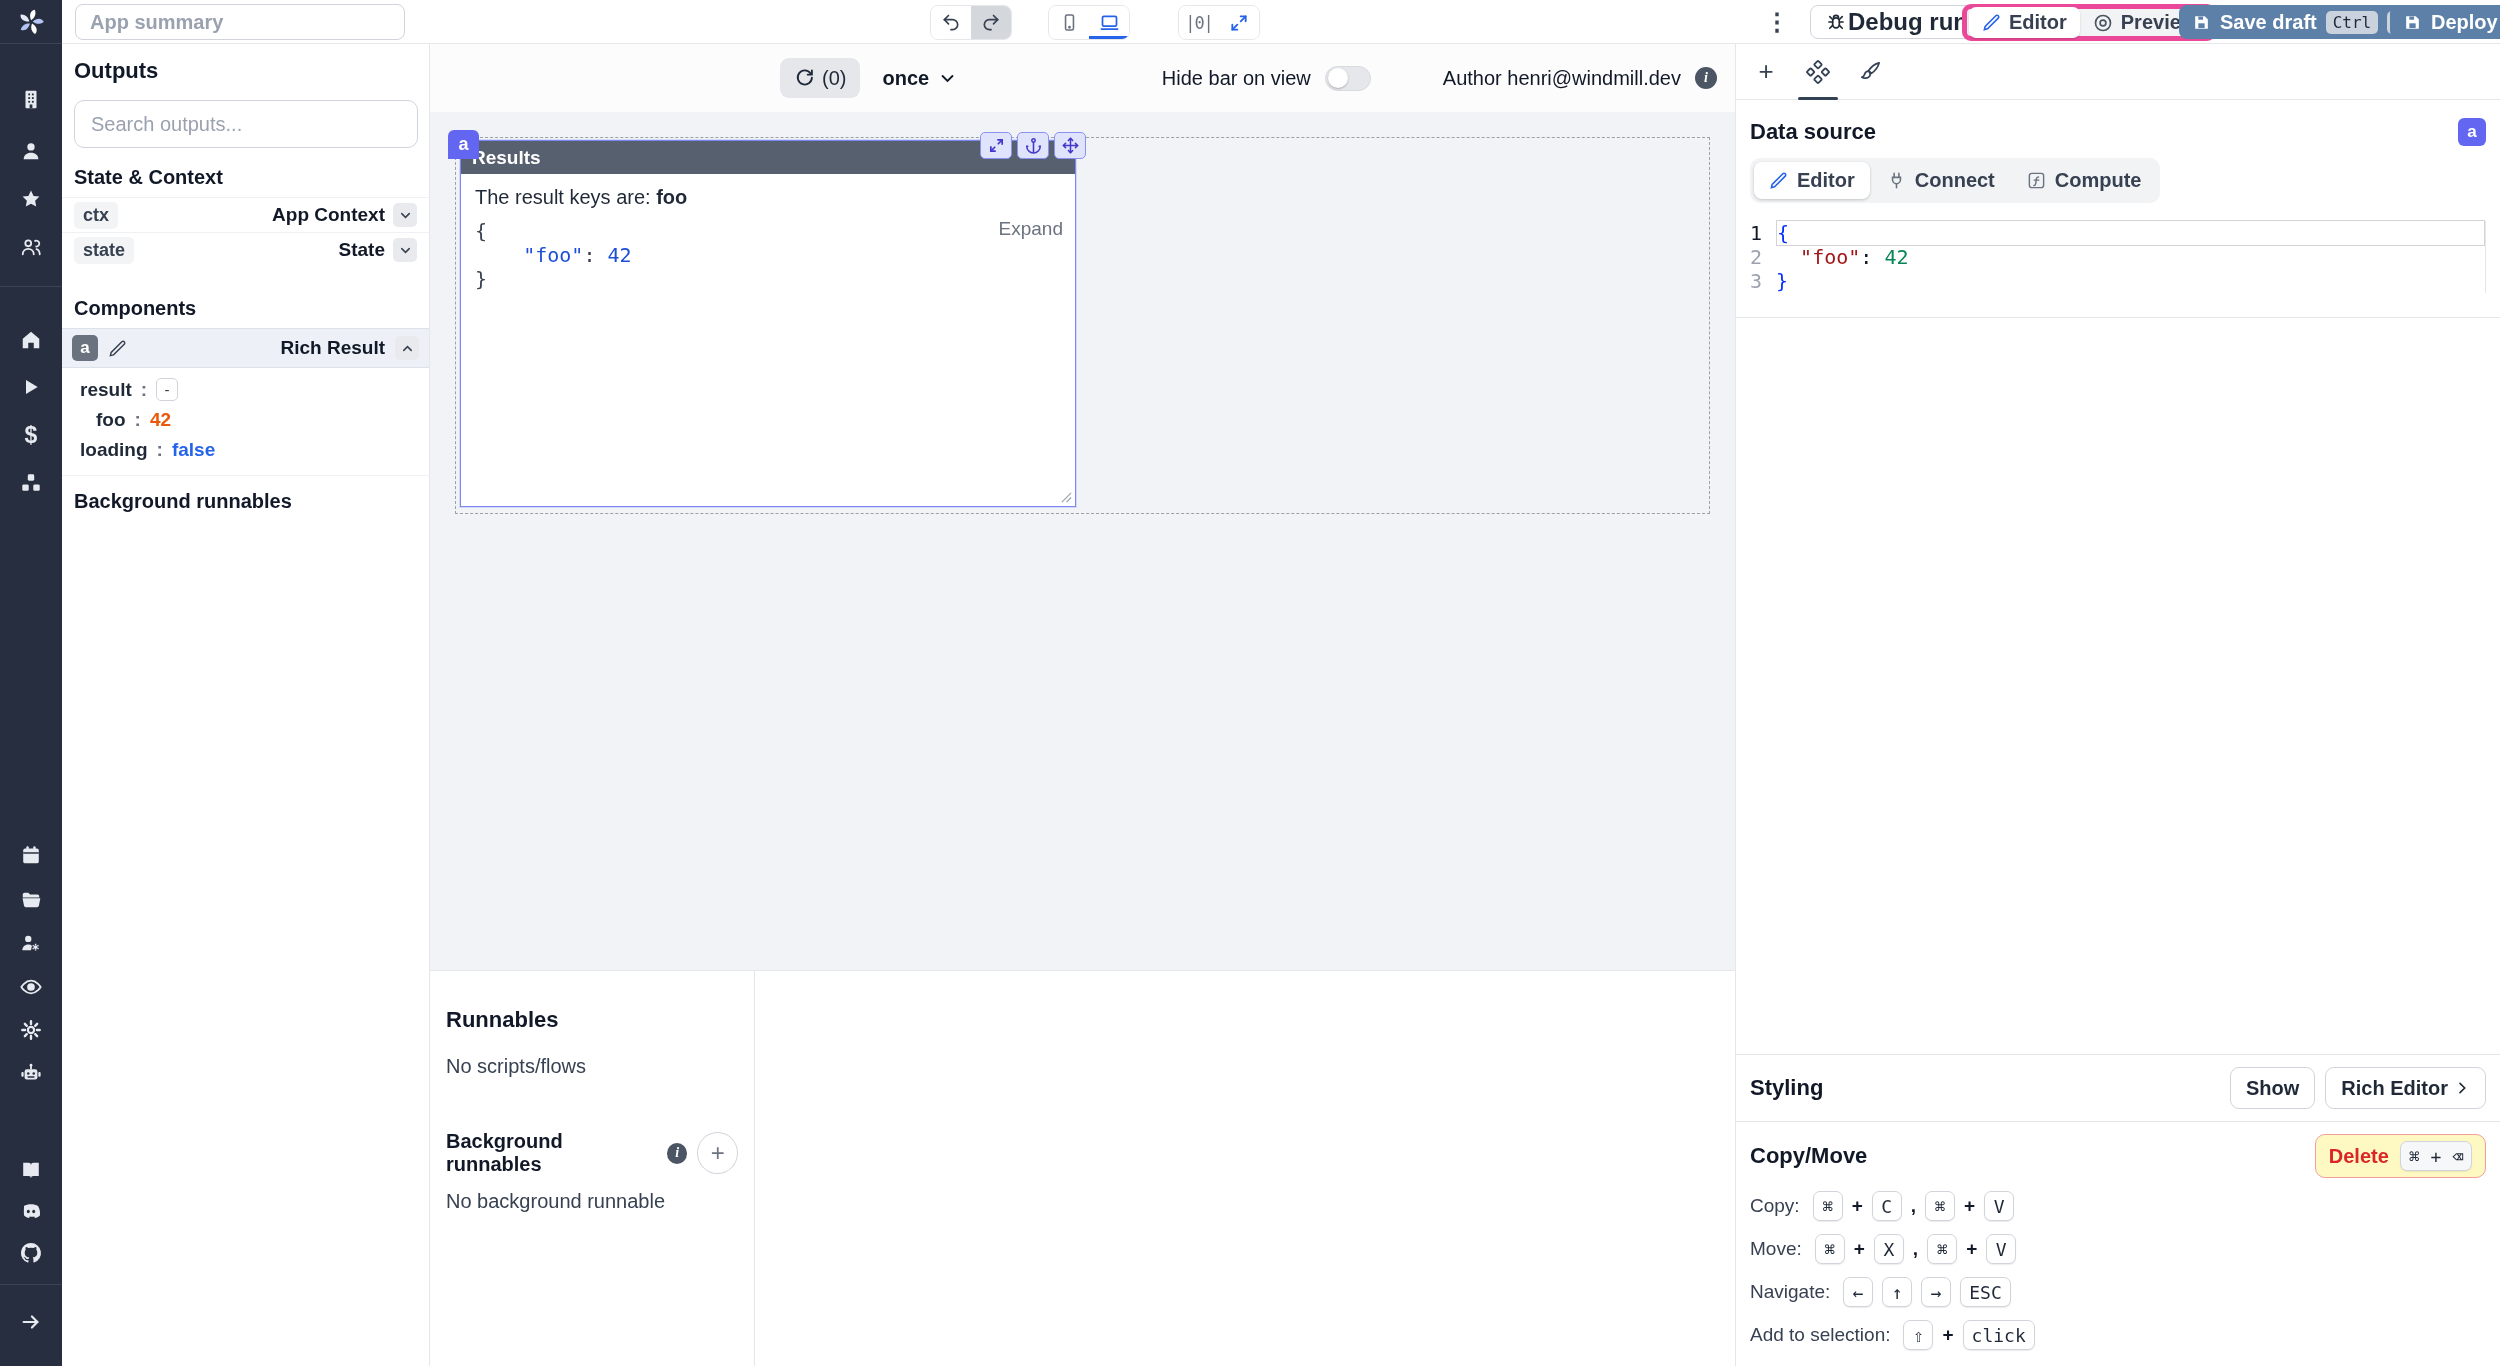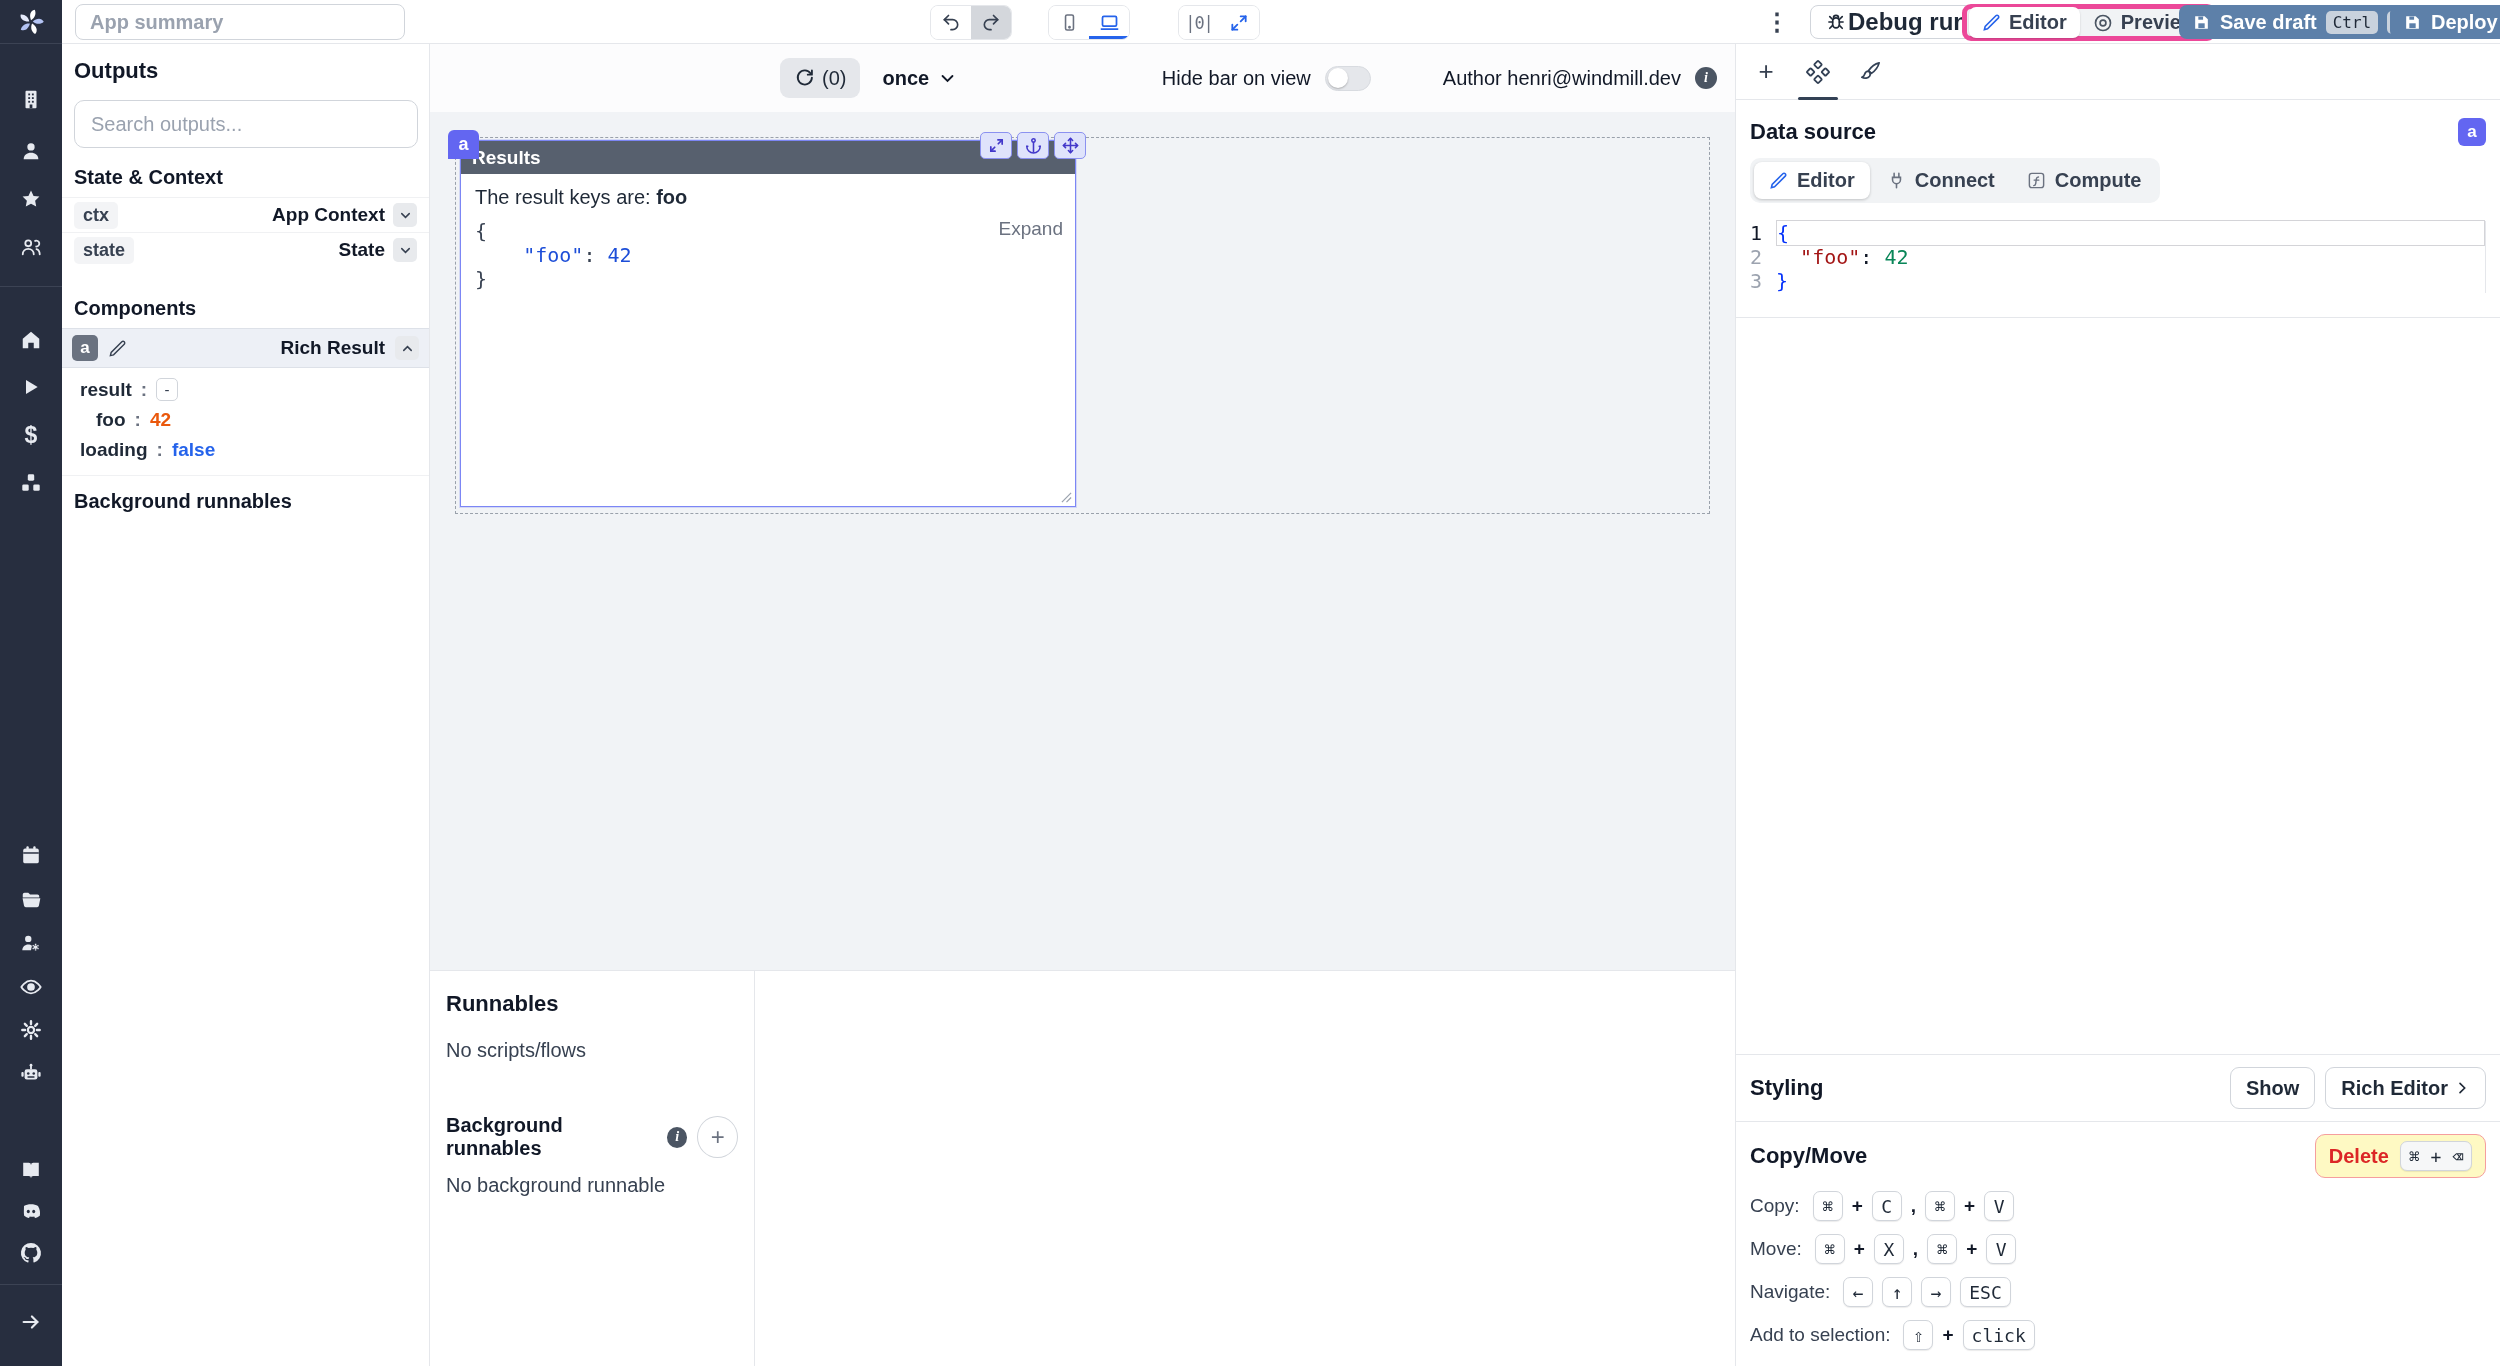--- a/index.html
+++ b/index.html
@@ -85,21 +85,21 @@
   .expand-link { position:absolute; right:12px; top:44px; font-size:19px; color:#6b7280; cursor:pointer; }
   .json-view { margin-top:10px; font-family:"DejaVu Sans Mono", monospace; font-size:20px; line-height:24px; color:#374151; background:#fff; width:94%; }
   .json-blue { color:#1d4ed8; }
   .comp-badge { position:absolute; left:18px; top:18px; width:31px; height:29px; background:#6366f1; border-radius:6px 6px 0 0; color:#fff; font-weight:700; font-size:18px; display:flex; align-items:center; justify-content:center; z-index:3; }
   .comp-actions { position:absolute; left:550px; top:20px; display:flex; gap:5px; z-index:3; }
   .act-btn { width:32px; height:27px; background:#dfe3fb; border:1px solid #8b91f0; border-radius:5px; color:#4338ca; display:flex; align-items:center; justify-content:center; cursor:pointer; }
   .resize-grip { position:absolute; right:3px; bottom:3px; color:#9ca3af; }
 
   
   .bottom-panel { height:396px; flex:0 0 396px; border-top:1px solid #e5e7eb; background:#fff; display:flex; }
-  .run-left { width:325px; flex:0 0 325px; border-right:1px solid #e5e7eb; padding:20px 16px; position:relative; }
+  .run-left { width:325px; flex:0 0 325px; border-right:1px solid #e5e7eb; padding:36px 16px; position:relative; }
   .run-title { font-size:22px; font-weight:700; }
   .run-empty { font-size:20px; color:#374151; margin-top:22px; }
   .bg-run-row { display:flex; align-items:center; gap:10px; margin-top:52px; }
   .bg-run-title { font-size:20px; font-weight:700; }
   .plus-circle { margin-left:auto; width:42px; height:42px; border:1px solid #d1d5db; border-radius:50%; background:#fff; color:#6b7280; font-size:24px; display:flex; align-items:center; justify-content:center; cursor:pointer; font-weight:400; }
   .bg-run-empty { font-size:20px; color:#374151; margin-top:14px; }
   .run-right { flex:1; }
 
   
   .right-panel { width:765px; flex:0 0 765px; border-left:1px solid #e5e7eb; background:#fff; display:flex; flex-direction:column; }

